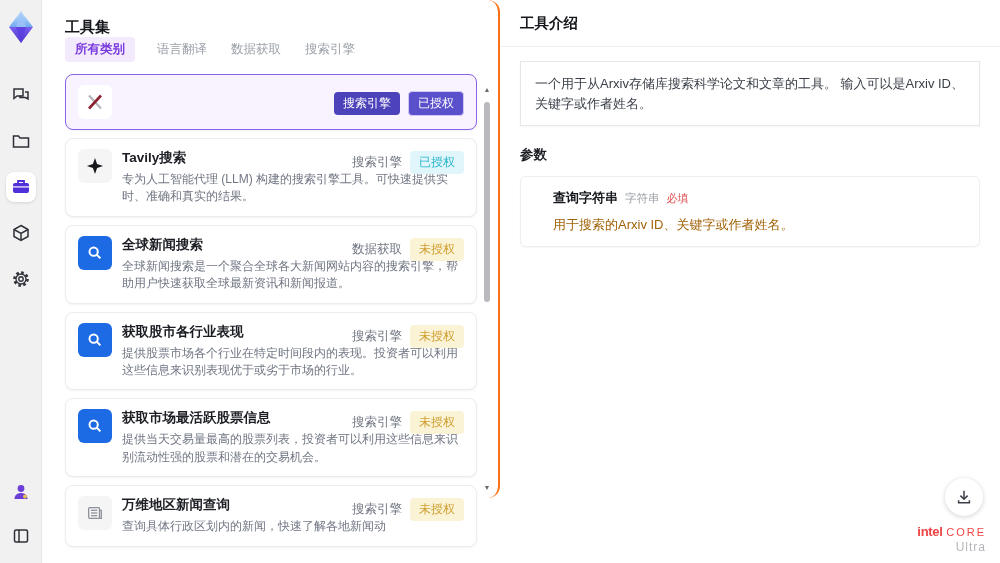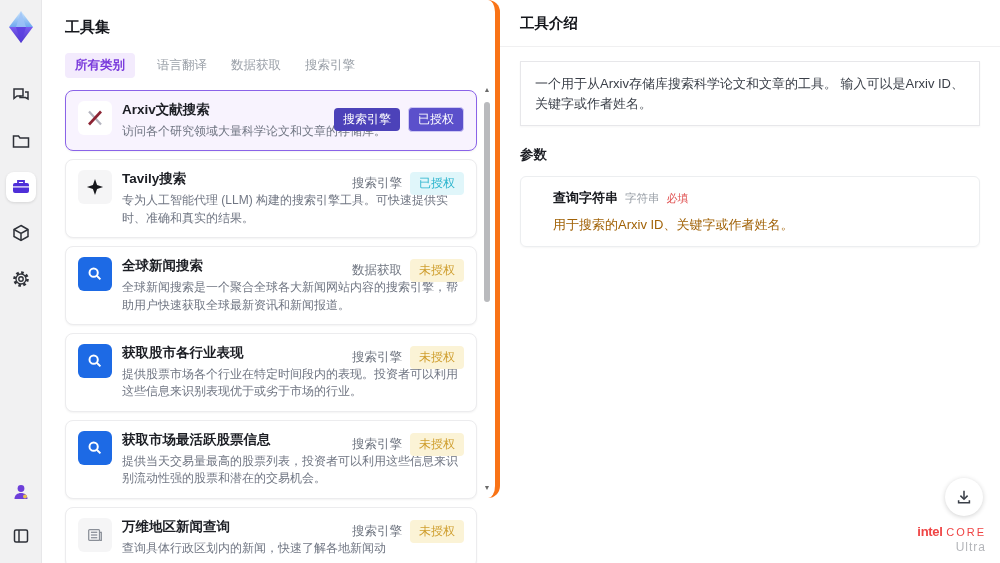--- a/index.html
+++ b/index.html
@@ -8,23 +8,23 @@
 
   
   .rail { position:absolute; left:0; top:0; width:42px; height:563px; background:#f1f1f2; border-right:1px solid #e7e7e9; display:flex; flex-direction:column; align-items:center; }
   .rail-logo { margin-top:8px; width:34px; height:38px; display:flex; align-items:center; justify-content:center; }
   .rail-nav { margin-top:34px; display:flex; flex-direction:column; gap:16px; align-items:center; }
   .rail-btn { width:30px; height:30px; border-radius:8px; display:flex; align-items:center; justify-content:center; cursor:pointer; }
   .rail-btn.active { background:#ffffff; box-shadow:0 1px 3px rgba(0,0,0,.12); }
   .rail-bottom { margin-top:auto; margin-bottom:12px; display:flex; flex-direction:column; gap:14px; align-items:center; }
 
   
-  .list-panel { position:absolute; left:42px; top:0; width:458px; height:498px; background:#fff; border-right:5px solid #f97316; padding:18px 0 0 23px;border-radius:12px; }
+  .list-panel { position:absolute; left:42px; top:0; width:458px; height:498px; background:#fff; border-right:2px solid #f97316; padding:18px 0 0 23px;border-radius:12px; }
   .list-title { font-size:15px; font-weight:bold; color:#16181d; }
-  .tabs { margin-top:16px; display:flex; align-items:center; gap:20px; font-size:12.5px; }
+  .tabs { display:flex; align-items:center; gap:20px; font-size:12.5px; }
   .tab { color:#9aa0a8; cursor:pointer; padding:4px 2px; }
   .tab.active { color:#7a3bdc; background:#f3ebfd; border-radius:4px; padding:4px 10px; font-weight:bold; }
   .cards { margin-top:12px; width:412px; display:flex; flex-direction:column; gap:8px; }
   .card { position:relative; display:flex; gap:10px; padding:10px 12px; background:#fff; border:1px solid #ececee; border-radius:8px; box-shadow:0 1px 2px rgba(0,0,0,.05); cursor:pointer; }
   .card.selected { border:1px solid #8a63e8; background:#f8f3fe; }
   .card-icon { flex:0 0 34px; width:34px; height:34px; border-radius:6px; background:#f5f5f6; display:flex; align-items:center; justify-content:center; }
   .card-icon.white { background:#ffffff; }
   .card-icon.blue { background:#1d6ae5; }
   .card-body { flex:1; min-width:0; }
   .card-title { font-size:13.5px; font-weight:bold; color:#1c1e24; margin-bottom:4px; }
@@ -155,24 +155,20 @@
 
   <div class="cards">
 
     <div class="card selected">
       <div class="card-icon white">
         <svg width="20" height="20" viewBox="0 0 20 20">
           <line x1="4" y1="3.5" x2="16" y2="16.5" stroke="#b4b4bf" stroke-width="2.2"></line>
           <line x1="16" y1="3.5" x2="4" y2="16.5" stroke="#8c2333" stroke-width="2.6"></line>
         </svg>
       </div>
-      <div class="card-body">
-        <div class="card-title card-title-pad">Arxiv文献搜索</div>
-        <div class="card-desc">访问各个研究领域大量科学论文和文章的存储库。</div>
-      </div>
       <div class="badges">
         <span class="badge badge-primary">搜索引擎</span>
         <span class="badge badge-primary2">已授权</span>
       </div>
     </div>
 
     <div class="card">
       <div class="card-icon">
         <svg width="18" height="18" viewBox="0 0 20 20">
           <polygon points="10,1 12.3,7.7 19,10 12.3,12.3 10,19 7.7,12.3 1,10 7.7,7.7" fill="#17181c"></polygon>

